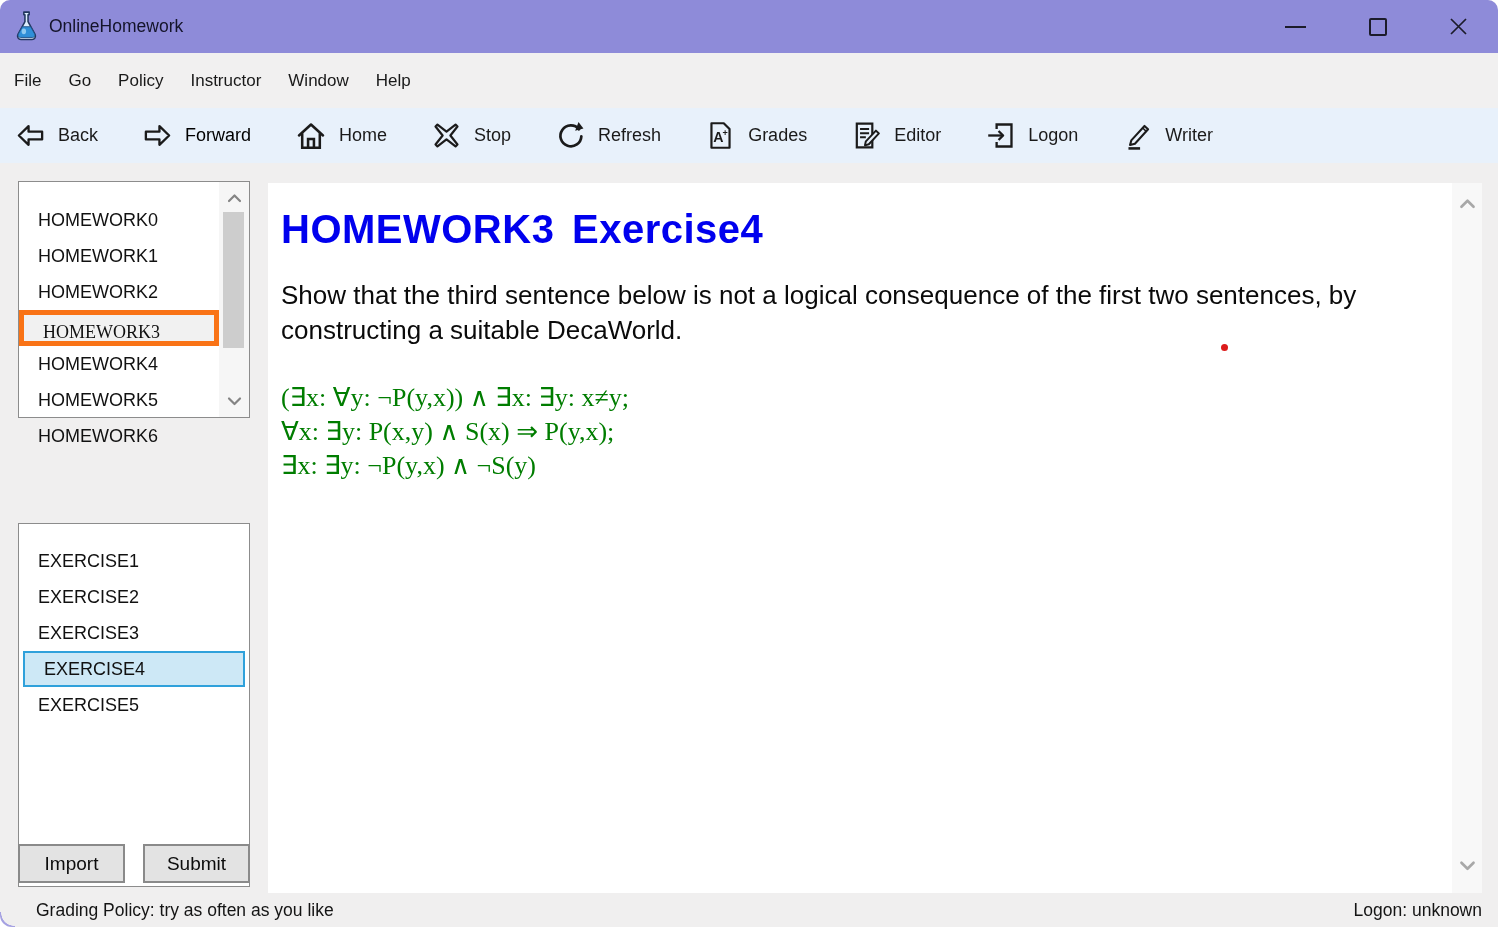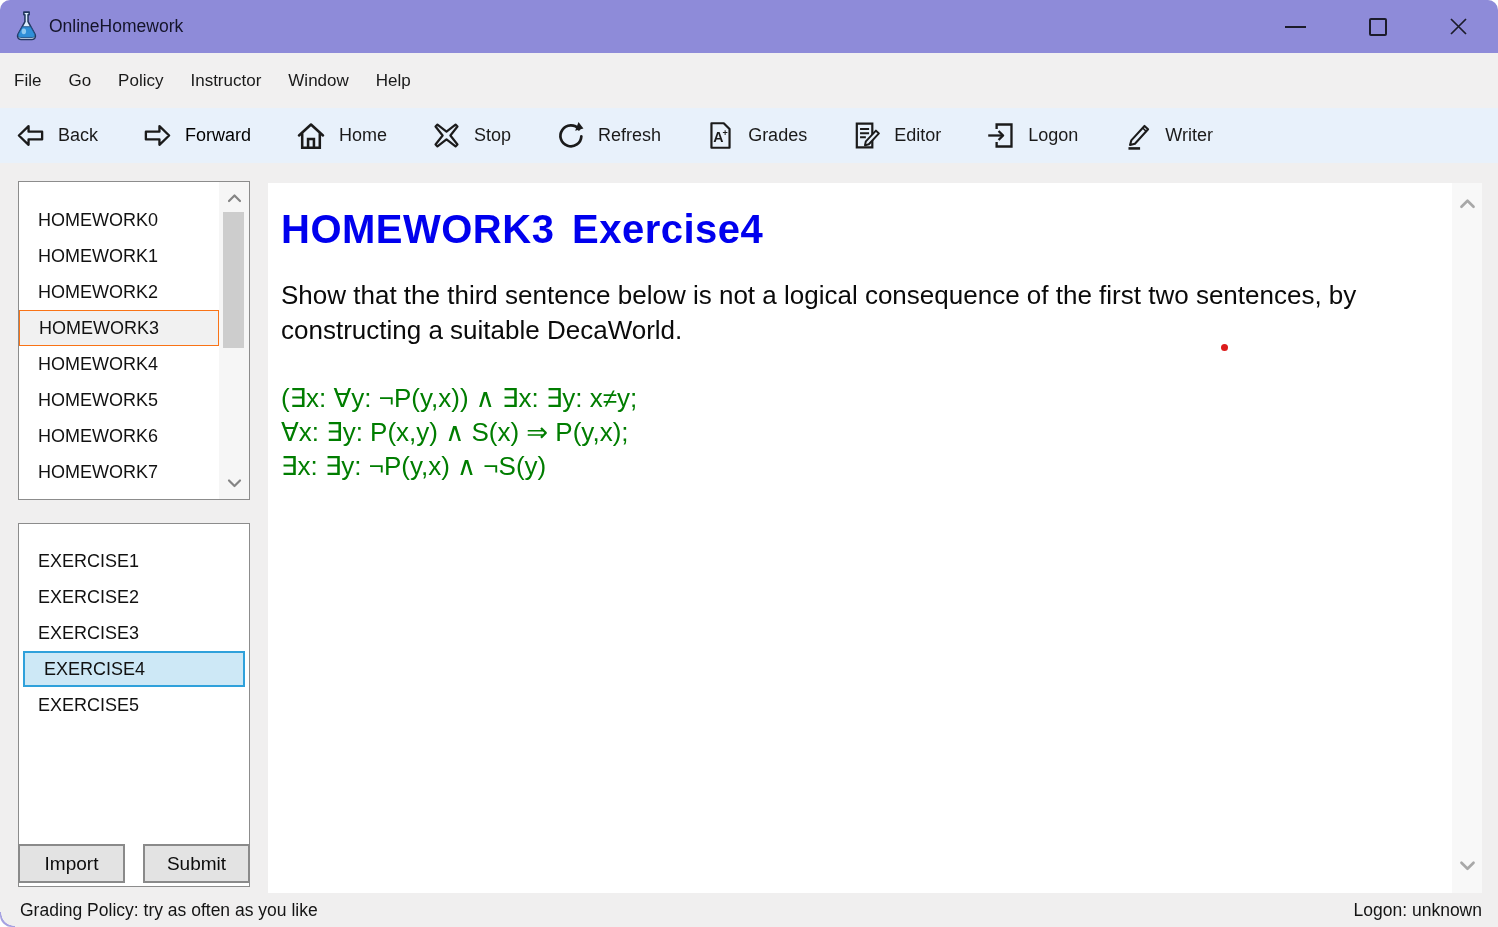--- a/index.html
+++ b/index.html
@@ -36,30 +36,30 @@
     position:absolute;left:0;top:108px;right:0;height:55px;background:#e8f1fb;
     display:flex;align-items:center;gap:44px;padding-left:15px;
   }
   .toolbtn{display:flex;align-items:center;gap:12px;font-size:18px;color:#1a1a1a;cursor:default;}
   .toolbtn.disabled{color:#000000;}
   .toolbtn svg{display:block;}
   
   .listbox{
     position:absolute;background:#ffffff;border:1px solid #8c8c8c;box-sizing:border-box;
   }
-  .hw-box{left:18px;top:181px;width:232px;height:319px;}
+  .hw-box{left:18px;top:181px;width:232px;height:237px;}
   .ex-box{left:18px;top:523px;width:232px;height:364px;}
   .hw-items{position:absolute;left:0;top:20px;right:30px;}
   .ex-items{position:absolute;left:0;top:19px;right:0;}
   .hw-items .li-item,.ex-items .li-item{
     height:36px;line-height:36px;padding-left:19px;font-size:18px;color:#111;
     box-sizing:border-box;cursor:default;white-space:nowrap;
   }
   .hw-items .li-item.selected{
-    background:#f1f1f1;border:1px solid #f97316;line-height:34px;
+    background:#f1f1f1;border:5px solid #f97316;line-height:34px;font-family:Liberation Serif, serif;
   }
   .ex-items .li-item.selected{
     background:#cde8f6;border:2px solid #2fa1db;line-height:32px;
     margin:0 4px;
   }
   
   .lb-scroll{position:absolute;top:0;bottom:0;right:0;width:30px;background:#f6f6f6;}
   .lb-scroll .arrow{position:absolute;left:0;width:30px;height:28px;display:flex;align-items:center;justify-content:center;}
   .lb-scroll .arrow.up{top:2px;}
   .lb-scroll .arrow.down{bottom:2px;}
@@ -80,31 +80,31 @@
   .doc-title{
     margin:24px 0 0 13px;font-size:40px;font-weight:700;color:#0000ee;letter-spacing:0.5px;
     word-spacing:6px;
   }
   .doc-para{
     margin:26px 0 0 13px;font-size:26px;line-height:35px;color:#0a0a0a;max-width:1105px;
   }
   .formulas{margin:33px 0 0 13px;}
   .formulas .li-item{
     font-size:26px;line-height:34px;color:#007d00;
-    font-family:Liberation Sans, sans-serif;white-space:nowrap;
+    font-family:Liberation Serif, serif;white-space:nowrap;
   }
   .red-dot{position:absolute;left:953px;top:161px;width:7px;height:7px;border-radius:50%;background:#dc1b1b;}
   
   .main-scroll{position:absolute;left:1452px;top:183px;width:30px;height:710px;background:#f8f8f8;}
   .main-scroll .arrow{position:absolute;left:0;width:30px;height:28px;display:flex;align-items:center;justify-content:center;}
   .main-scroll .arrow.up{top:6px;}
   .main-scroll .arrow.down{bottom:14px;}
   
   .statusbar{
-    position:absolute;left:0;right:0;bottom:0;height:34px;background:#f0efef;
+    position:absolute;left:16px;right:0;bottom:0;height:34px;background:#f0efef;
     display:flex;align-items:center;justify-content:space-between;
     font-size:17.5px;color:#141414;padding:0 16px 0 20px;box-sizing:border-box;
   }
   
   .corner-bl{
     position:absolute;left:0;bottom:0;width:15px;height:15px;
     background:radial-gradient(circle at 14px 1px, transparent 12.5px, #a5a1e2 13px);
   }
 </style>
 </head>
@@ -211,21 +211,20 @@
 
   <div class="listbox hw-box">
     <div class="hw-items">
         <div class="li-item">HOMEWORK0</div>
         <div class="li-item">HOMEWORK1</div>
         <div class="li-item">HOMEWORK2</div>
         <div class="li-item selected">HOMEWORK3</div>
         <div class="li-item">HOMEWORK4</div>
         <div class="li-item">HOMEWORK5</div>
         <div class="li-item">HOMEWORK6</div>
-        <div class="li-item">HOMEWORK7</div>
       </div>
     <div class="lb-scroll">
       <div class="arrow up">
         <svg width="15" height="10" viewBox="0 0 15 10">
             <polyline points="2,8 7.5,2.5 13,8" fill="none" stroke="#848484" stroke-width="2.2" stroke-linecap="round" stroke-linejoin="round"></polyline>
           </svg>
       </div>
       <div class="lb-thumb"></div>
       <div class="arrow down">
         <svg width="15" height="10" viewBox="0 0 15 10">

